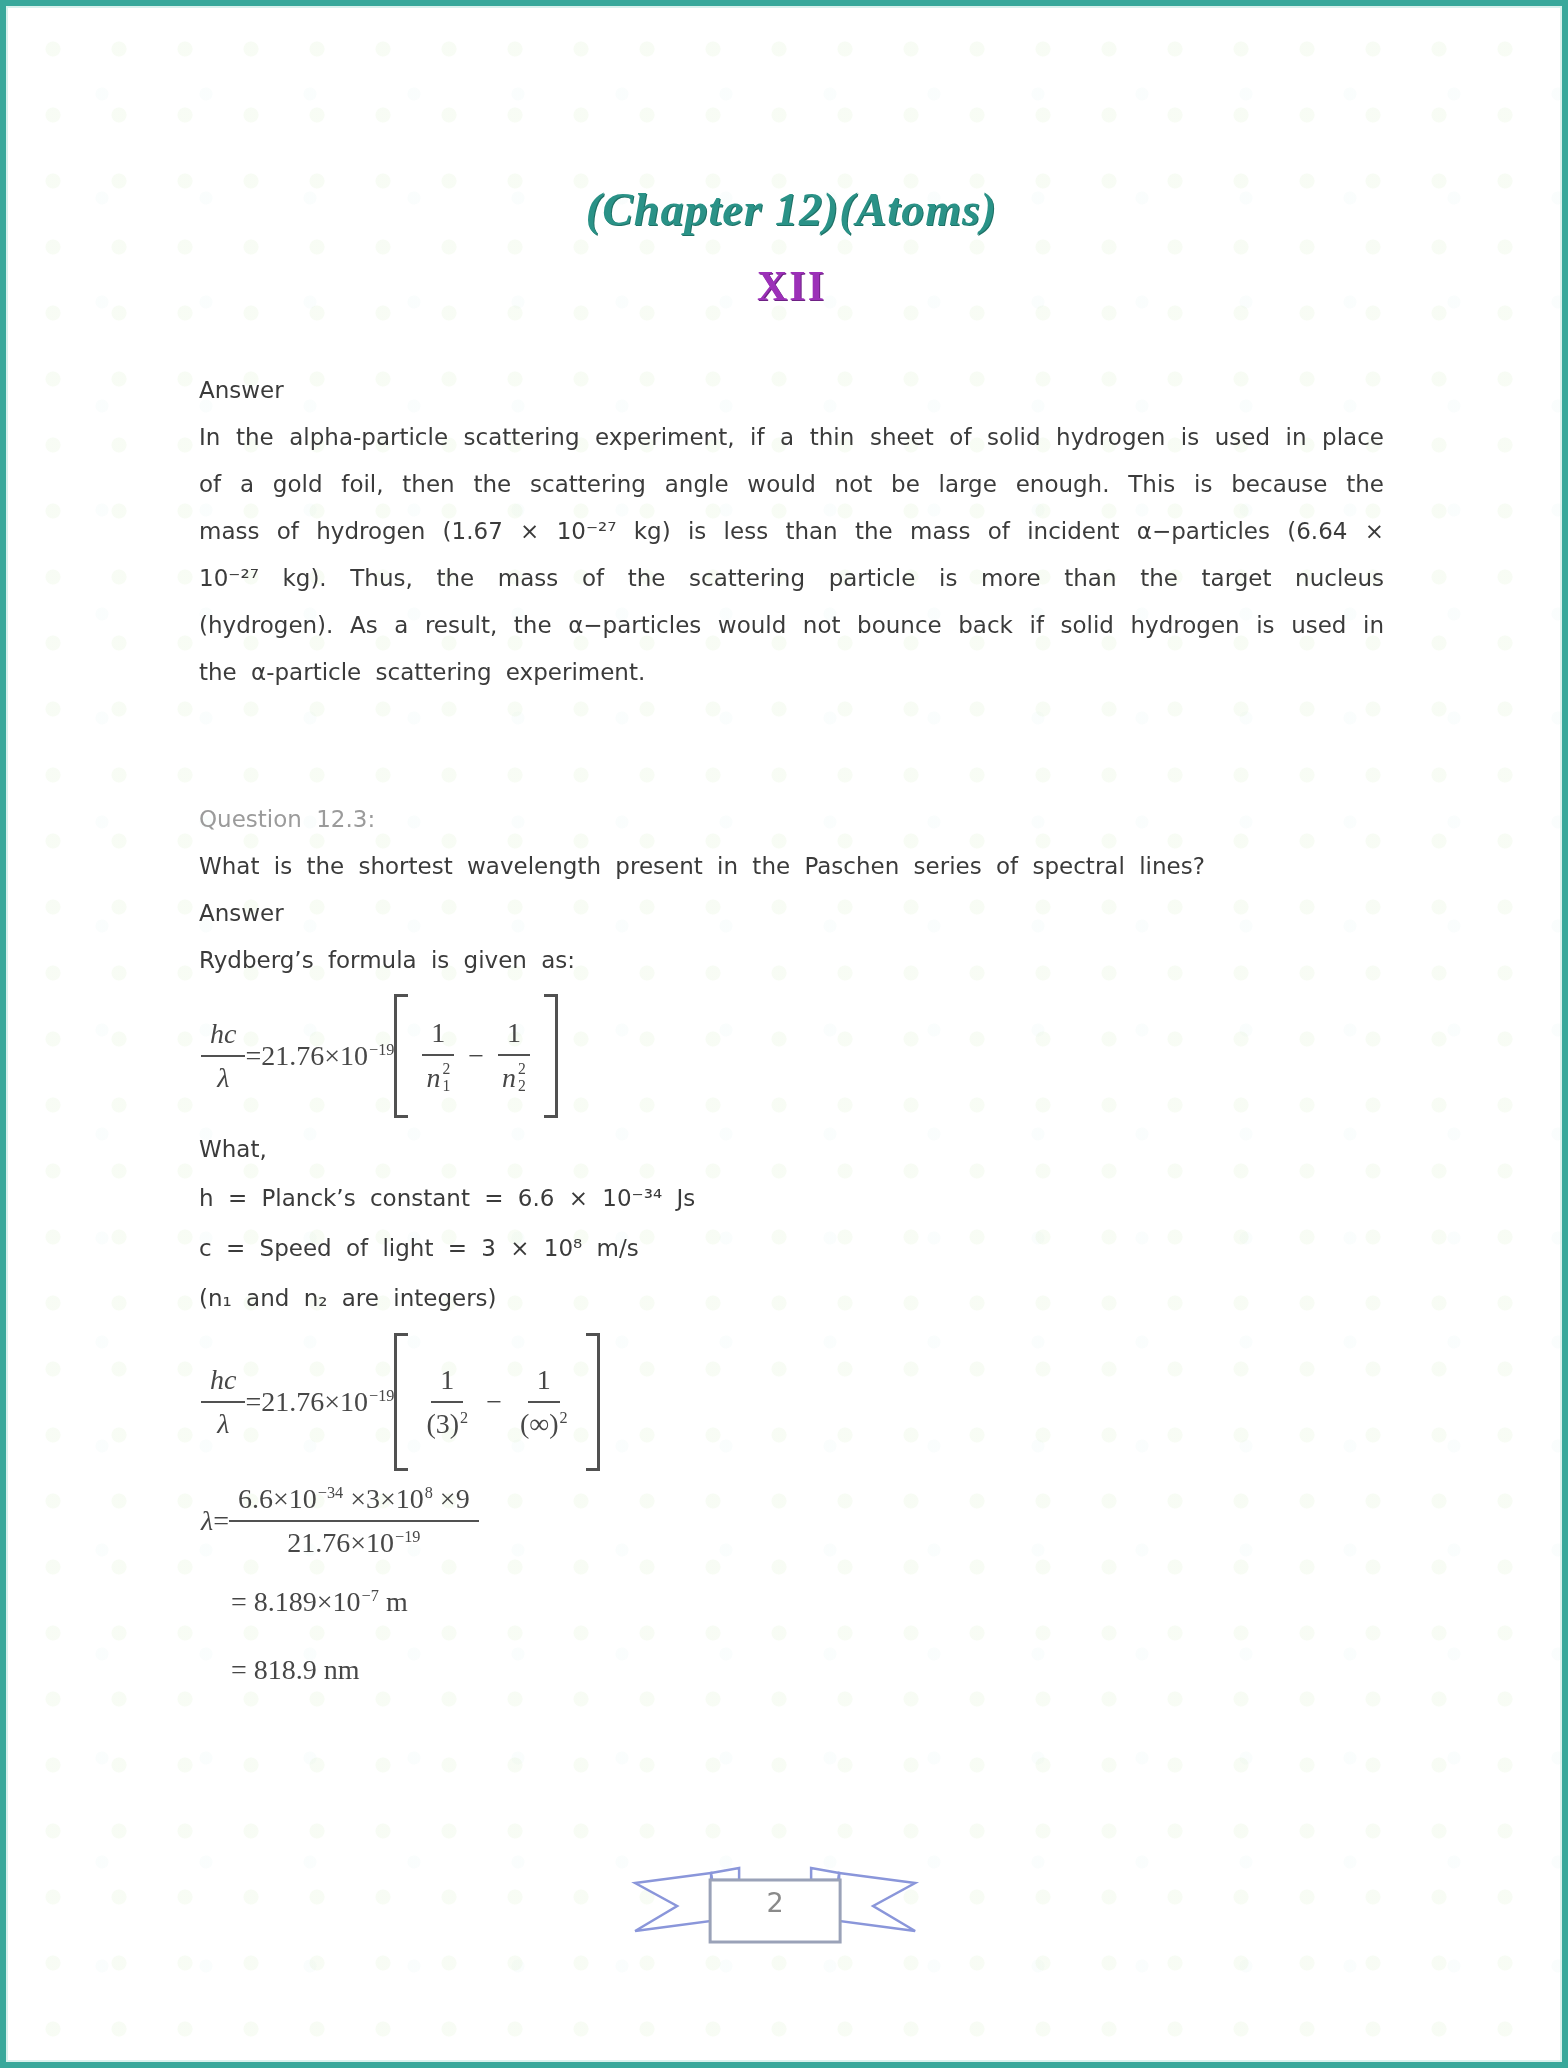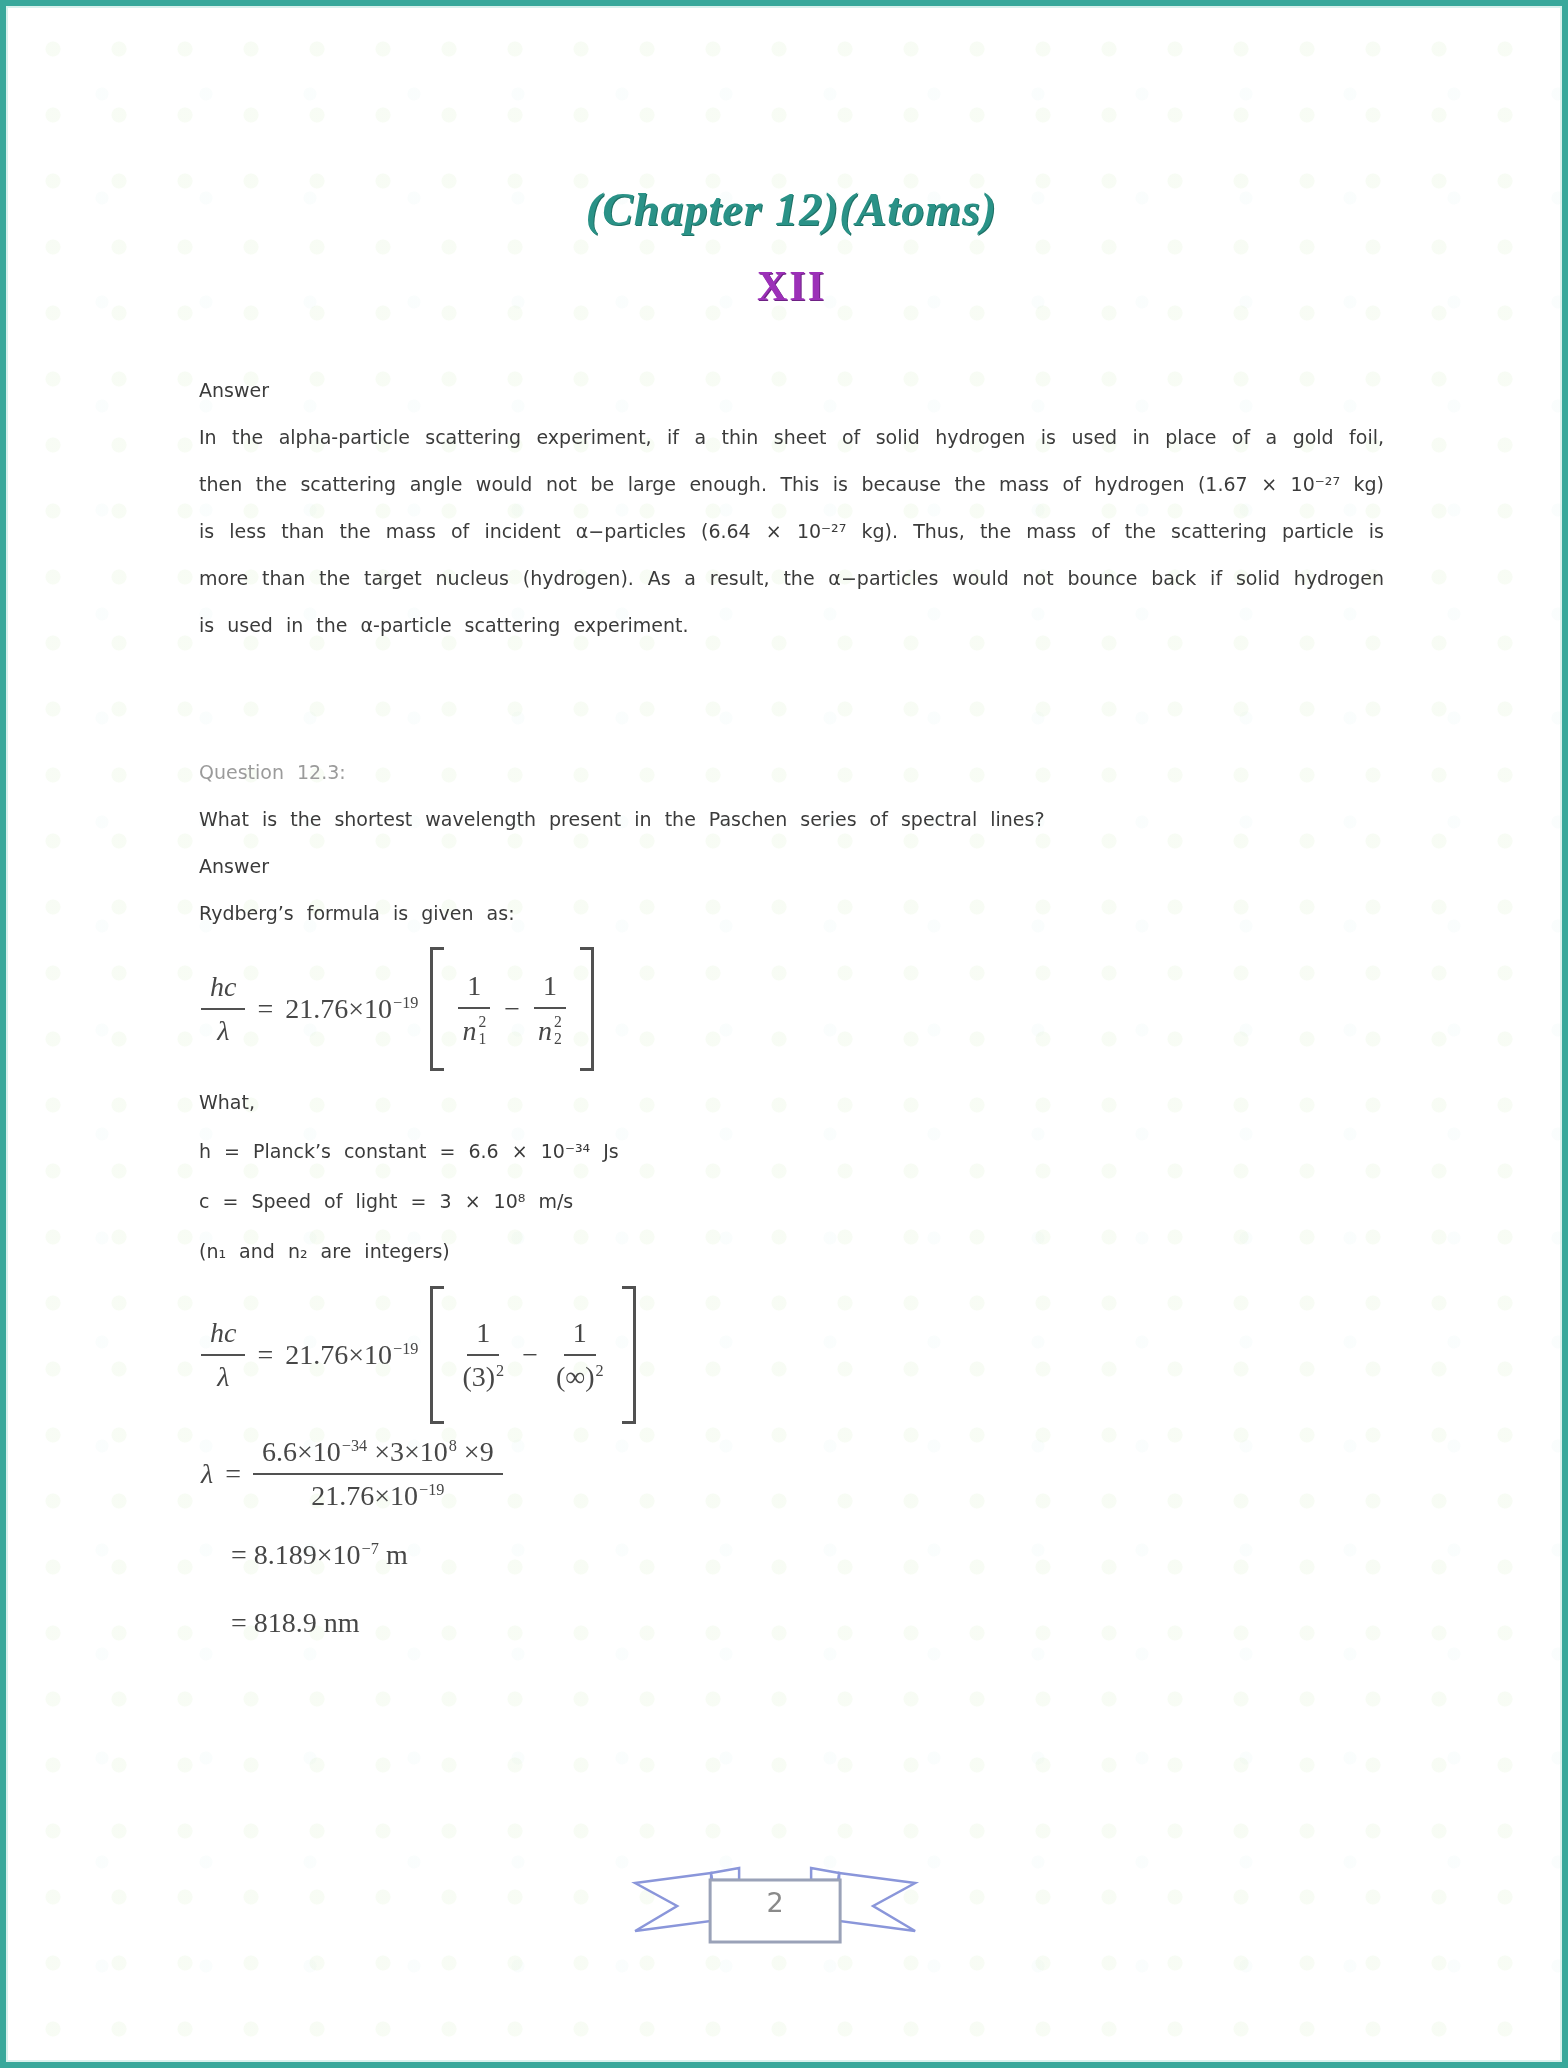--- a/index.html
+++ b/index.html
@@ -37,32 +37,32 @@
   .doc-sub {
     margin:26px 0 0 0;
     text-align:center;
     font-family:"Liberation Serif","DejaVu Serif",serif;
     font-weight:700; font-size:42px; line-height:1.1;
     color:#9c30b8;
     text-shadow:1px 1px 0 #6e2184;
     letter-spacing:2px;
   }
 
-  .bt { font-size:19px; line-height:47px; color:#3b3b3b; margin:0; word-spacing:7px; }
+  .bt { font-size:23px; line-height:47px; color:#3b3b3b; margin:0; word-spacing:7px; }
   .just { text-align:justify; }
   .gray { color:#9b9b9b; }
   .mt-answer1 { margin-top:58px; }
   .mt-question { margin-top:100px; }
   .tall { line-height:50px; }
 
   
   .formula {
     font-family:"Liberation Serif","DejaVu Serif",serif;
     font-size:28px; color:#474747;
-    display:flex; align-items:center; gap:12px;
+    display:flex; align-items:center; 
     margin:10px 0 8px 2px;
   }
   .it { font-style:italic; }
   .f-sup { font-size:0.58em; position:relative; top:-0.62em; margin-left:1px; }
   .frac { display:inline-flex; flex-direction:column; align-items:center; text-align:center; }
   .frac > .num { padding:2px 9px 5px; border-bottom:2px solid #515151; }
   .frac > .den { padding:5px 9px 2px; }
   .dpair { display:inline-flex; align-items:center; }
   .supsub { display:inline-flex; flex-direction:column; align-items:flex-start; font-size:0.56em; line-height:1.08; margin-left:2px; }
   .brkgrp { display:inline-flex; align-items:center; gap:9px; }

